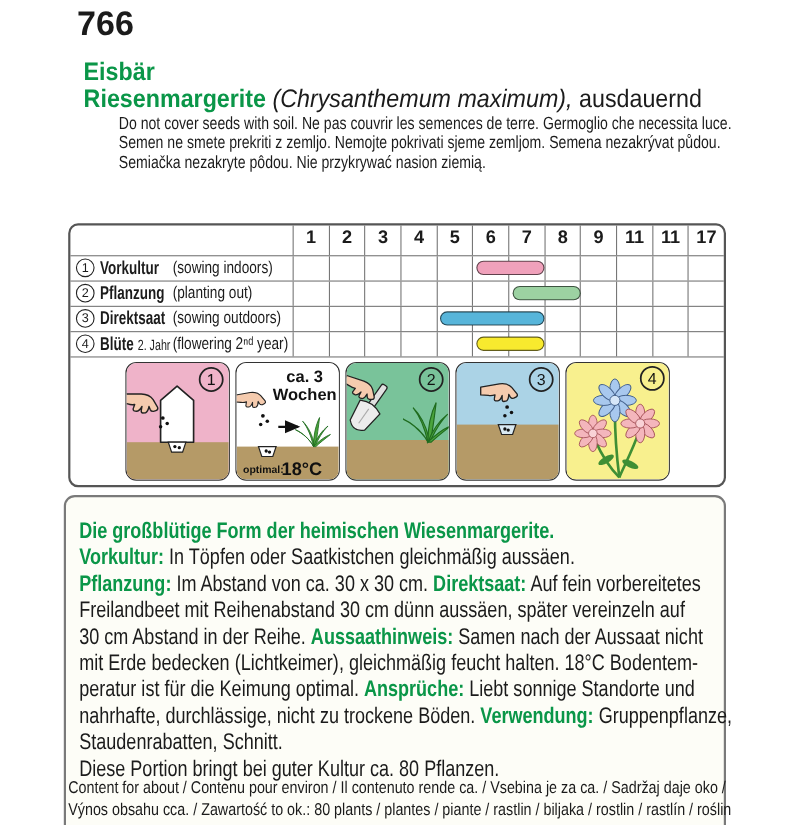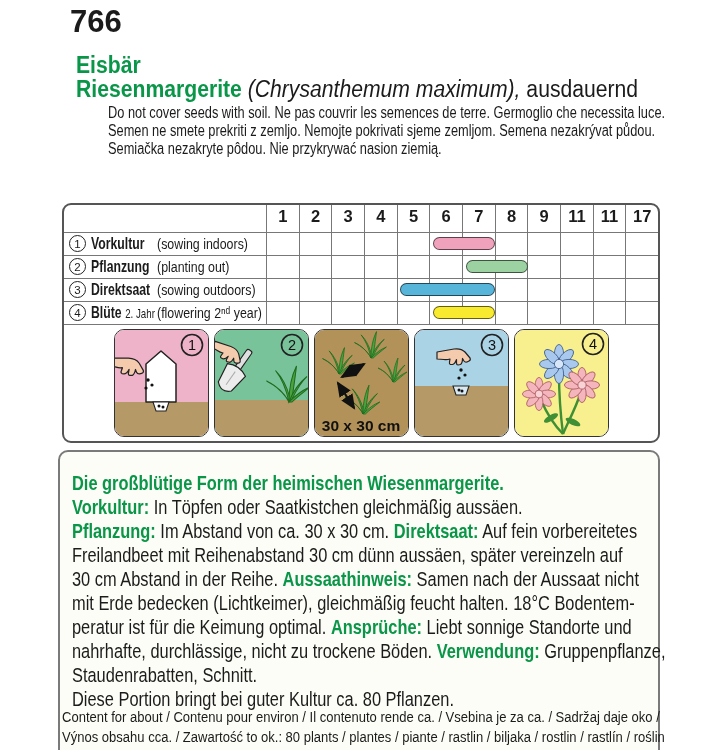--- a/index.html
+++ b/index.html
@@ -215,49 +215,54 @@
         <path d="M38,72 L54,72 L51,81 L41,81 Z" fill="#fff" stroke="#222" stroke-width="1.1"></path>
         <circle cx="44" cy="76" r="1.5" fill="#111"></circle>
           <circle cx="48" cy="77" r="1.5" fill="#111"></circle>
         <use href="#hand" transform="translate(-4,24) rotate(10) scale(1.05)"></use>
         <use href="#seeds" transform="translate(33,50)"></use>
         <circle cx="77" cy="15" r="10.5" fill="none" stroke="#222" stroke-width="1.6"></circle>
         <text class="pnum" x="77" y="20" text-anchor="middle">1</text>
       </svg>
     </div>
 
+    <div class="panel">
+      <svg width="93" height="106" viewBox="0 0 93 106">
+        <rect width="93" height="106" fill="#ffffff"></rect>
+        <rect y="76" width="93" height="30" fill="#b59a67"></rect>
+        <text class="ptxt" x="62" y="17" font-size="15" text-anchor="middle">ca. 3</text>
+        <text class="ptxt" x="62" y="34" font-size="15" text-anchor="middle">Wochen</text>
+        <use href="#hand" transform="translate(-2,26) scale(0.85)"></use>
+        <use href="#seeds" transform="translate(24,48)"></use>
+        <path d="M20,76 L36,76 L33,85 L23,85 Z" fill="#fff" stroke="#222" stroke-width="1.1"></path>
+        <circle cx="27" cy="80" r="1.5" fill="#111"></circle>
+          <circle cx="30" cy="81" r="1.5" fill="#111"></circle>
+        <line x1="38" y1="58" x2="56" y2="58" stroke="#111" stroke-width="2" marker-end="url(#arrw)"></line>
+        <use href="#tuft" transform="translate(70,76) scale(1.1)"></use>
+        <text class="ptxt" x="6" y="100" font-size="9.5">optimal:</text>
+        <text class="ptxt" x="41" y="102" font-size="16.5">18°C</text>
+      </svg>
+    </div>
 
     <div class="panel">
       <svg width="93" height="106" viewBox="0 0 93 106">
         <rect width="93" height="106" fill="#79c39a"></rect>
         <rect y="70" width="93" height="36" fill="#b59a67"></rect>
         <use href="#tuft" transform="translate(74,72) scale(1.5)"></use>
         <g transform="translate(34,22) rotate(35)">
           <rect x="-3" y="-2" width="6" height="24" rx="2" fill="#e0e0e0" stroke="#222" stroke-width="1.1"></rect>
           <path d="M-11,22 Q0,16 11,22 L8,42 Q0,50 -8,42 Z" fill="#ececec" stroke="#222" stroke-width="1.2"></path>
           <line x1="0" y1="24" x2="0" y2="40" stroke="#aaa" stroke-width="1"></line>
         </g>
         <use href="#hand" transform="translate(2,8) rotate(28) scale(0.95)"></use>
         <circle cx="77" cy="15" r="10.5" fill="none" stroke="#222" stroke-width="1.6"></circle>
         <text class="pnum" x="77" y="20" text-anchor="middle">2</text>
       </svg>
     </div>
 
-    <div class="panel">
-      <svg width="93" height="106" viewBox="0 0 93 106">
-        <rect width="93" height="106" fill="#b29258"></rect>
-        <use href="#tuft" transform="translate(24,44) scale(1.1)"></use>
-        <use href="#tuft" transform="translate(56,28) scale(1.1)"></use>
-        <use href="#tuft" transform="translate(78,52) scale(1.0)"></use>
-        <use href="#tuft" transform="translate(48,84) scale(1.2)"></use>
-        <line x1="27" y1="47" x2="49" y2="34" stroke="#111" stroke-width="2.2" marker-start="url(#arrw)" marker-end="url(#arrw)"></line>
-        <line x1="23" y1="53" x2="39" y2="78" stroke="#111" stroke-width="2.2" marker-start="url(#arrw)" marker-end="url(#arrw)"></line>
-        <text class="ptxt" x="46" y="101" font-size="15.5" text-anchor="middle">30 x 30 cm</text>
-      </svg>
-    </div>
 
     <div class="panel">
       <svg width="93" height="106" viewBox="0 0 93 106">
         <rect width="93" height="106" fill="#abd3e6"></rect>
         <rect y="56" width="93" height="50" fill="#b59a67"></rect>
         <use href="#hand" transform="translate(22,18)"></use>
         <use href="#seeds" transform="translate(46,40)"></use>
         <path d="M38,56 L54,56 L51,65 L41,65 Z" fill="#d9e9f2" stroke="#222" stroke-width="1.1"></path>
         <circle cx="44" cy="60" r="1.5" fill="#111"></circle>
           <circle cx="47" cy="61" r="1.5" fill="#111"></circle>

